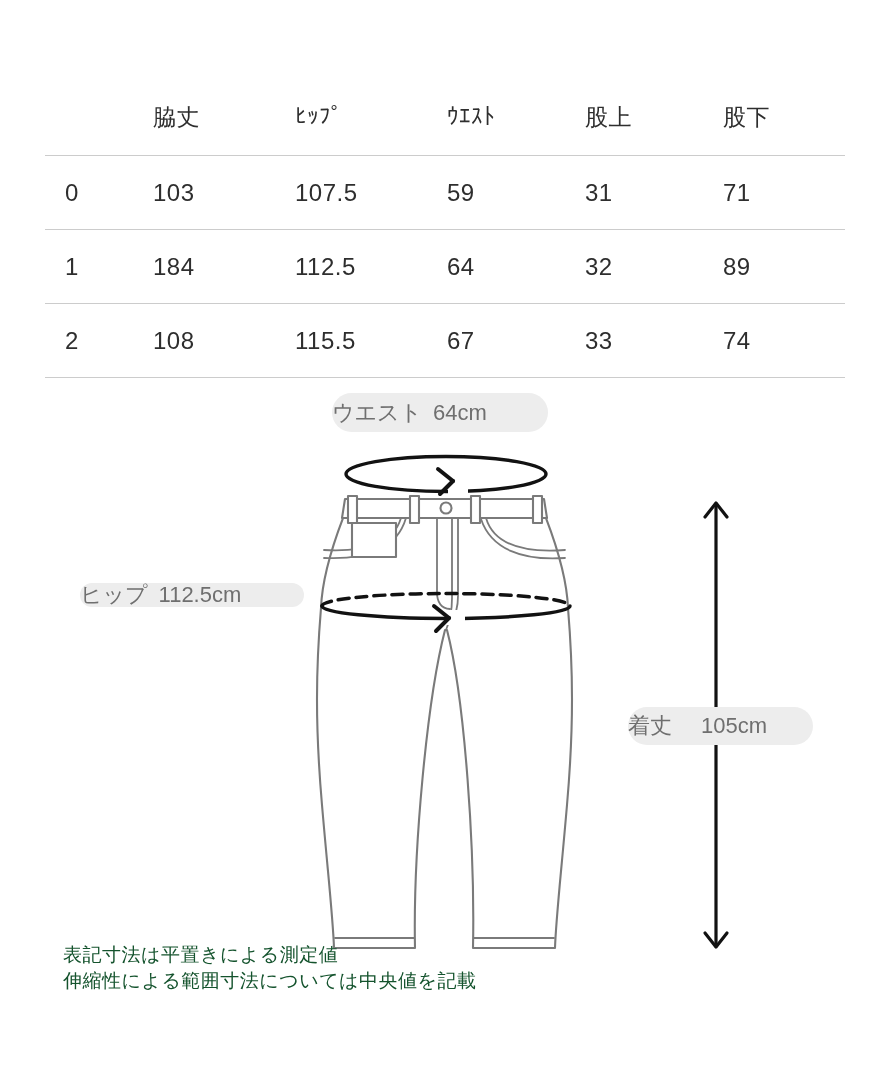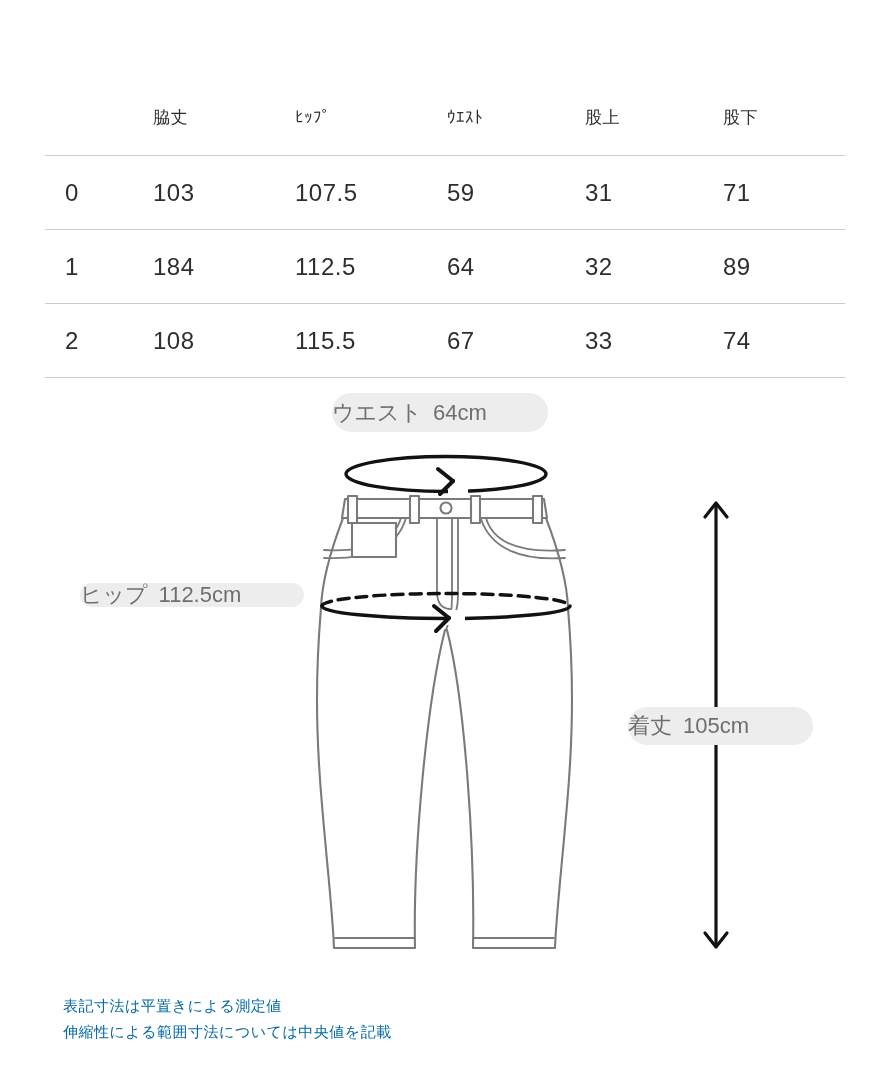--- a/index.html
+++ b/index.html
@@ -10,38 +10,38 @@
   }
   
   .size-table{position:absolute;left:45px;top:80px;width:800px;}
   .t-row{
     display:grid;
     grid-template-columns:108px 142px 152px 138px 138px 122px;
     align-items:center;height:73px;
     border-bottom:1px solid #cccccc;
     font-size:24px;color:#2e2e2e;letter-spacing:.5px;
   }
-  .t-row.header{height:75px;font-size:17px;font-family:Liberation Mono, monospace;}
+  .t-row.header{height:75px;font-size:23px;font-family:Liberation Mono, monospace;}
   .t-cell{text-align:left;}
   .t-cell.size-col{padding-left:20px;}
   
   .diagram-svg{position:absolute;left:0;top:380px;}
   .pill{
     position:absolute;background:#ededed;border-radius:20px;
     display:flex;align-items:center;
     font-size:22px;color:#6f6f6f;white-space:nowrap;z-index:5;
   }
   .pill .val{margin-left:11px;}
   .pill-waist{left:332px;top:393px;width:216px;height:39px;}
   .pill-hip{left:80px;top:583px;width:224px;height:24px;}
-  .pill-length{left:628px;top:707px;width:185px;height:38px;}
+  .pill-length{left:628px;top:707px;width:185px;height:38px;gap:18px;}
   
   .notes{
-    position:absolute;left:63px;top:993px;
-    font-size:15px;line-height:26px;color:#0369a1;letter-spacing:.5px;
+    position:absolute;left:63px;top:942px;
+    font-size:19px;line-height:26px;color:#14532d;letter-spacing:.5px;
   }
 </style>
 </head>
 <body>
 
 <div class="size-table">
   <div class="t-row header">
     <div class="t-cell size-col"></div>
     <div class="t-cell">脇丈</div>
     <div class="t-cell">ﾋｯﾌﾟ</div>

